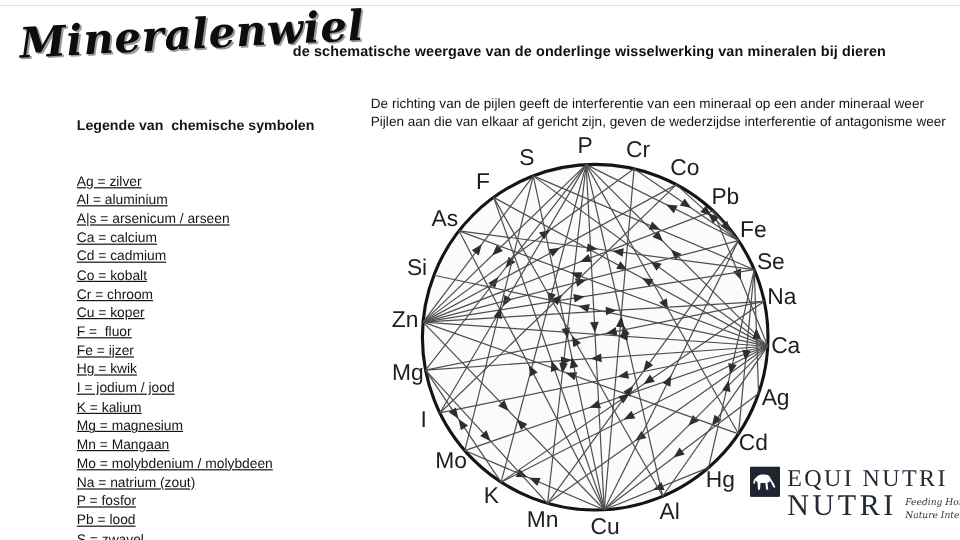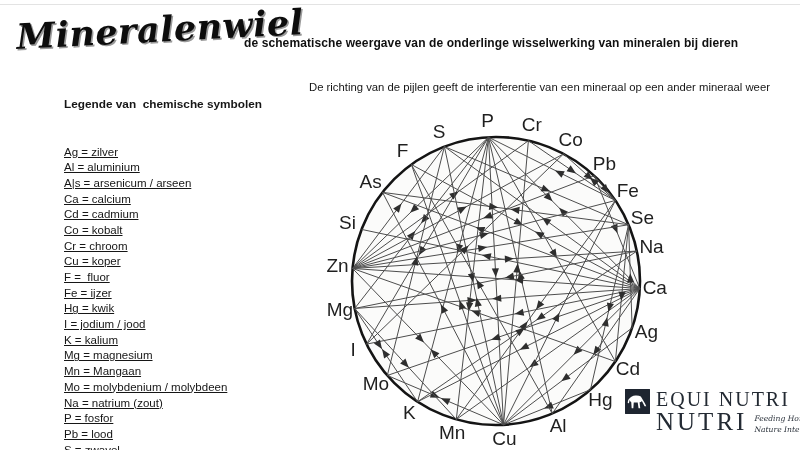--- a/index.html
+++ b/index.html
@@ -45,21 +45,21 @@
 
   <div class="title-wrap">
     <div class="title">Mineralenwiel</div>
   </div>
   <div class="subtitle">de schematische weergave van de onderlinge wisselwerking van mineralen bij dieren</div>
 
   <div class="legend" id="legend">
     <div class="legend-heading">Legende van  chemische symbolen</div>
   <div class="legend-row">Ag = zilver</div><div class="legend-row">Al = aluminium</div><div class="legend-row">A|s = arsenicum / arseen</div><div class="legend-row">Ca = calcium</div><div class="legend-row">Cd = cadmium</div><div class="legend-row">Co = kobalt</div><div class="legend-row">Cr = chroom</div><div class="legend-row">Cu = koper</div><div class="legend-row">F =  fluor</div><div class="legend-row">Fe = ijzer</div><div class="legend-row">Hg = kwik</div><div class="legend-row">I = jodium / jood</div><div class="legend-row">K = kalium</div><div class="legend-row">Mg = magnesium</div><div class="legend-row">Mn = Mangaan</div><div class="legend-row">Mo = molybdenium / molybdeen</div><div class="legend-row">Na = natrium (zout)</div><div class="legend-row">P = fosfor</div><div class="legend-row">Pb = lood</div><div class="legend-row">S = zwavel</div></div>
 
-  <div class="description" id="description"><div>De richting van de pijlen geeft de interferentie van een mineraal op een ander mineraal weer</div></div>
+  <div class="description" id="description"><div>De richting van de pijlen geeft de interferentie van een mineraal op een ander mineraal weer</div><div>Pijlen aan die van elkaar af gericht zijn, geven de wederzijdse interferentie of antagonisme weer</div></div>
 
   <svg class="wheel" id="wheel-svg" width="800" height="450" viewBox="0 0 800 450">
       <circle cx="496" cy="281" r="144" fill="#fbfbfa" stroke="#141414" stroke-width="2.6"></circle>
       <line x1="488.463622301016" y1="137.19734699534138" x2="639.8026530046586" y2="288.53637769898387" stroke="#4d4d4d" stroke-width="1"></line>
       <polygon points="552.5347684884058,201.2684931827311 543.6252230454553,197.45011656432376 548.7163918699983,192.3589477397806" fill="#2e2e2e"></polygon>
       <polygon points="559.0842134398681,207.81793813419344 562.9025900582756,216.72748357714394 567.9937588828186,211.63631475260078" fill="#2e2e2e"></polygon>
       <line x1="488.463622301016" y1="137.19734699534138" x2="352.5479634747886" y2="268.4495730443373" stroke="#4d4d4d" stroke-width="1"></line>
       <polygon points="410.1133109448977,212.8593631745841 414.08659901429314,204.01781455923398 419.08813928159793,209.19706112167225" fill="#2e2e2e"></polygon>
       <line x1="488.463622301016" y1="137.19734699534138" x2="354.6456855835364" y2="308.47649533422253" stroke="#4d4d4d" stroke-width="1"></line>
       <polygon points="421.15270529999754,223.35139196603794 423.8568198649442,214.04291387240505 429.53049729091265,218.4756764947498" fill="#2e2e2e"></polygon>

